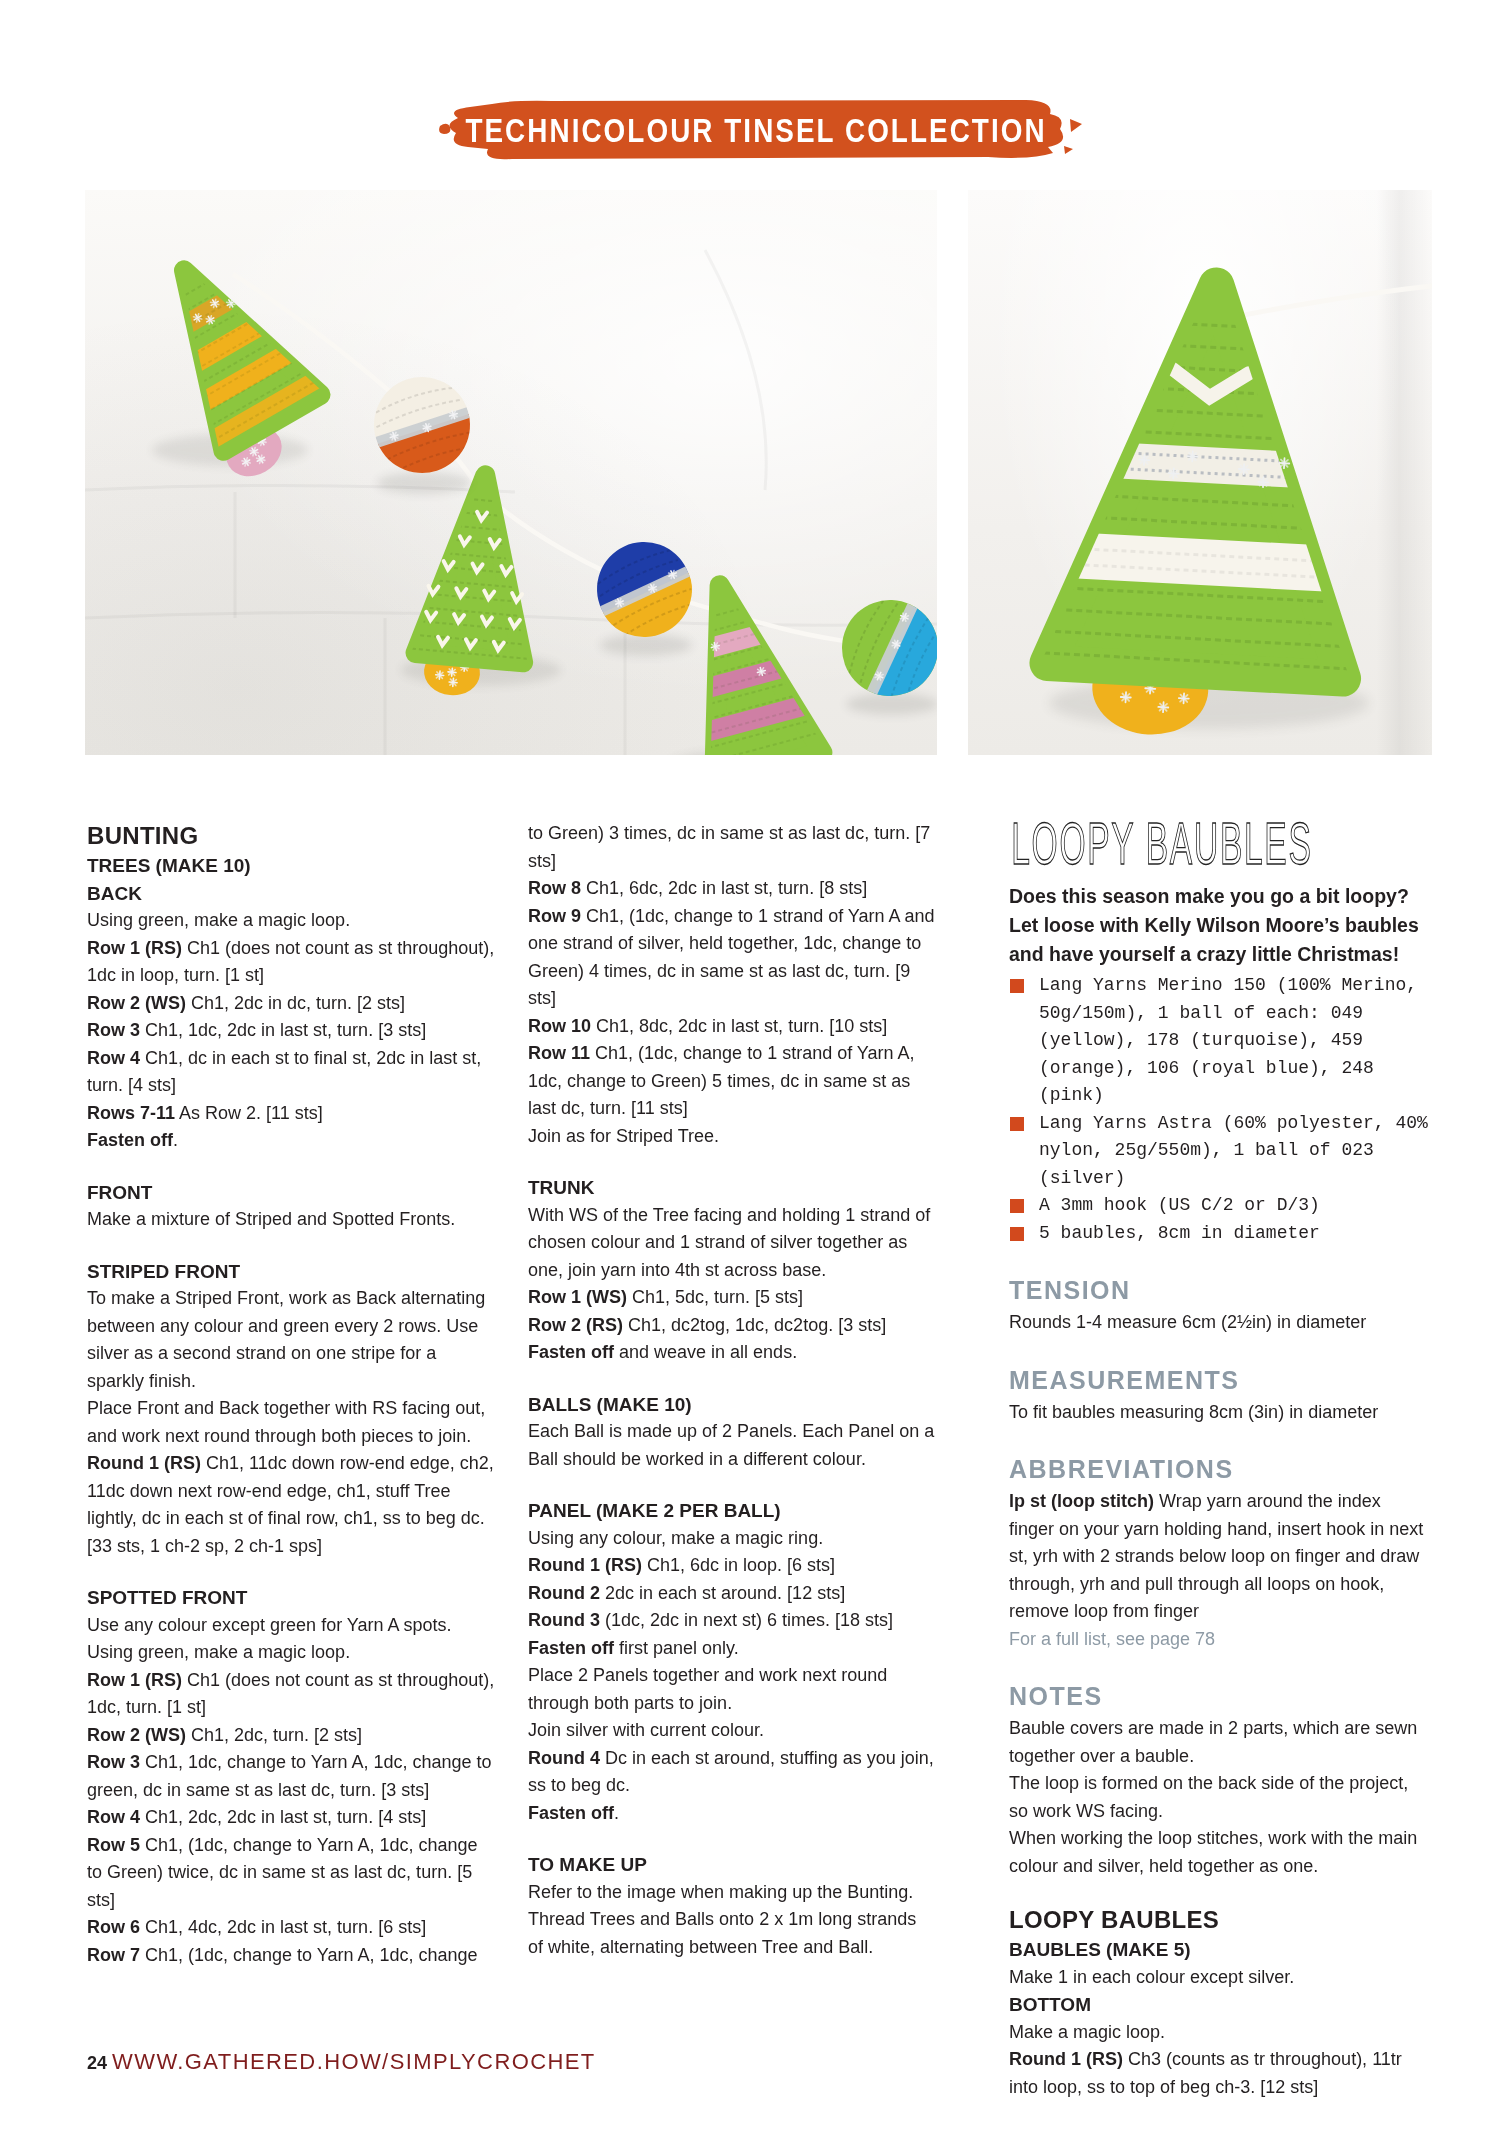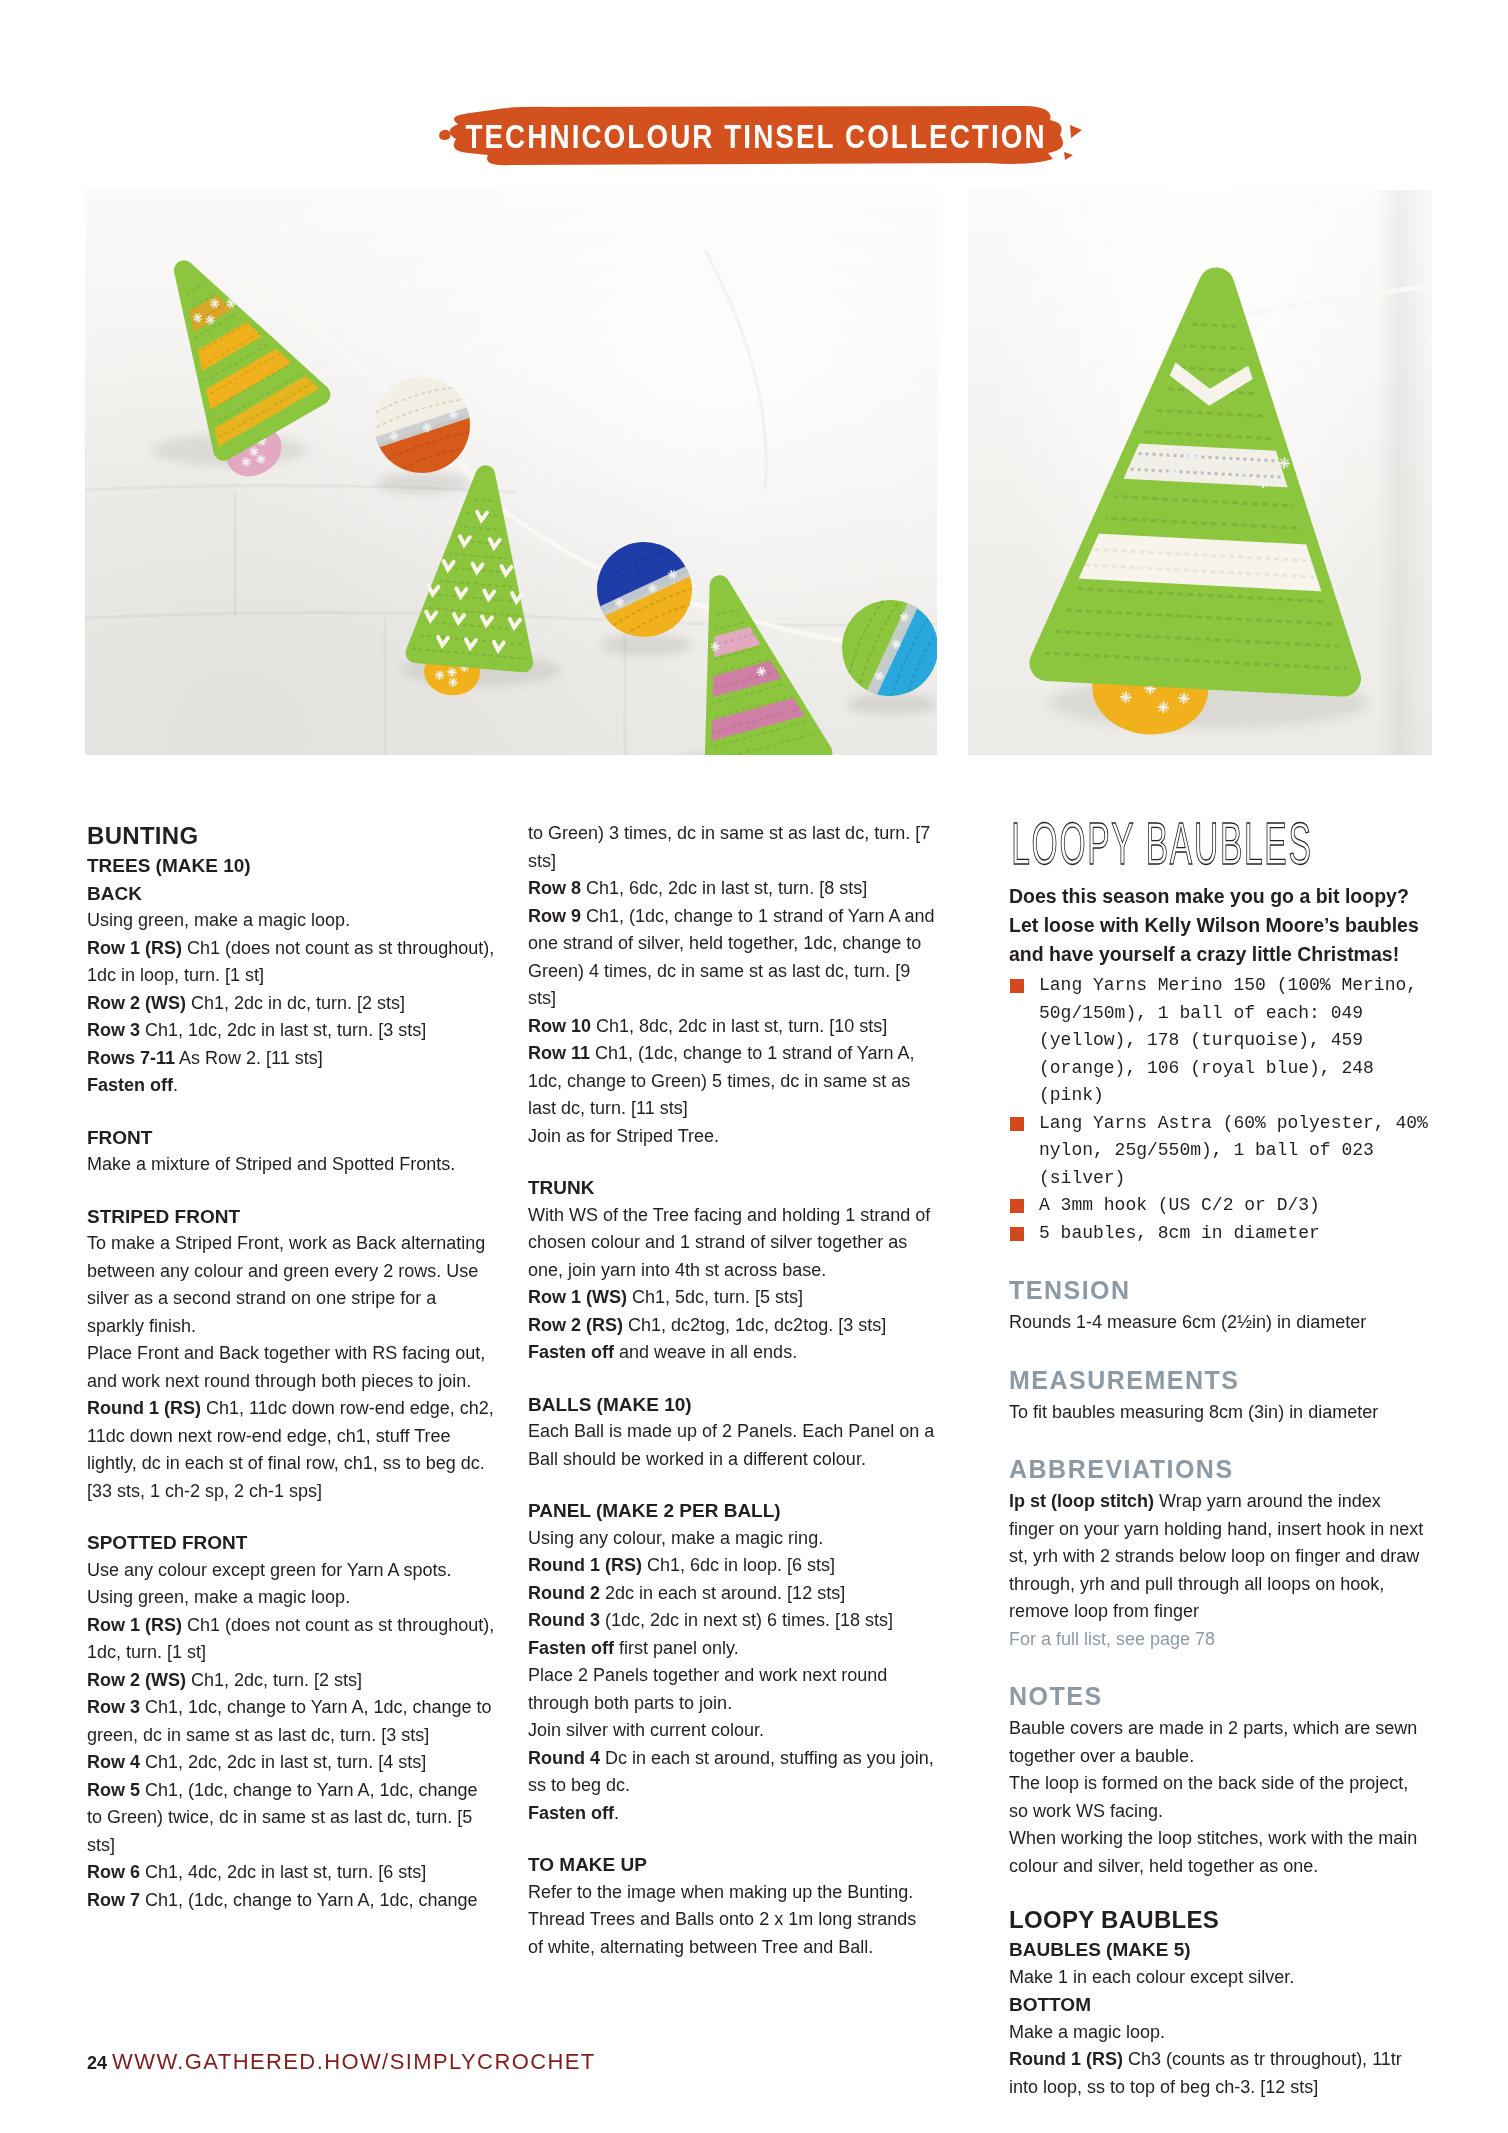--- a/index.html
+++ b/index.html
@@ -7,21 +7,21 @@
     --bullet-orange:#d2491d; --green:#8cc63e; --dark-green:#74ac2d;
     --yellow:#f0b11c; --gold:#d9a627; --pink:#cf7fa4; --light-pink:#e3a9c0;
     --magenta:#b0296e; --orange-ball:#d85a1a; --cream:#f4efe4;
     --royal-blue:#1e3da8; --bright-blue:#28a8dc; --silver:#c9cdd1;
     --string-white:#faf8f4;
   }
   html,body{margin:0;padding:0;background:#ffffff;}
   .page{position:relative;width:1508px;height:2133px;background:#ffffff;overflow:hidden;
         font-family:"Liberation Sans",sans-serif;color:var(--text-black);}
   
-  .banner{position:absolute;left:428px;top:100px;width:660px;height:76px;text-align:center;}
+  .banner{position:absolute;left:428px;top:94px;width:660px;height:76px;text-align:center;}
   .banner svg{display:block;}
   .banner-text{font-family:"Liberation Sans",sans-serif;font-weight:bold;font-size:34px;
                fill:#ffffff;letter-spacing:2.5px;}
   
   .photo{position:absolute;top:190px;height:565px;overflow:hidden;}
   #photo-left{left:85px;width:852px;
     background:
       radial-gradient(ellipse at 18% 88%, rgba(70,70,60,0.06), transparent 55%),
       radial-gradient(ellipse at 75% 30%, rgba(255,255,255,0.85), transparent 60%),
       linear-gradient(180deg,#fbfaf8 0%,#f1efec 55%,#eceae6 100%);}
@@ -285,20 +285,21 @@
   </div>
 
   <div class="col" id="col1">
       <div class="col-h1">BUNTING</div>
       <div class="col-h2">TREES (MAKE 10)</div>
       <div class="col-h2">BACK</div>
       <div class="col-p">Using green, make a magic loop.</div>
       <div class="col-p"><b>Row 1 (RS)</b> Ch1 (does not count as st throughout), 1dc in loop, turn. [1 st]</div>
       <div class="col-p"><b>Row 2 (WS)</b> Ch1, 2dc in dc, turn. [2 sts]</div>
       <div class="col-p"><b>Row 3</b> Ch1, 1dc, 2dc in last st, turn. [3 sts]</div>
+      <div class="col-p"><b>Row 4</b> Ch1, dc in each st to final st, 2dc in last st, turn. [4 sts]</div>
       <div class="col-p"><b>Rows 7-11</b> As Row 2. [11 sts]</div>
       <div class="col-p"><b>Fasten off</b>.</div>
       <div class="col-gap"></div>
       <div class="col-h2">FRONT</div>
       <div class="col-p">Make a mixture of Striped and Spotted Fronts.</div>
       <div class="col-gap"></div>
       <div class="col-h2">STRIPED FRONT</div>
       <div class="col-p">To make a Striped Front, work as Back alternating between any colour and green every 2 rows. Use silver as a second strand on one stripe for a sparkly finish.</div>
       <div class="col-p">Place Front and Back together with RS facing out, and work next round through both pieces to join.</div>
       <div class="col-p"><b>Round 1 (RS)</b> Ch1, 11dc down row-end edge, ch2, 11dc down next row-end edge, ch1, stuff Tree lightly, dc in each st of final row, ch1, ss to beg dc. [33 sts, 1 ch-2 sp, 2 ch-1 sps]</div>

